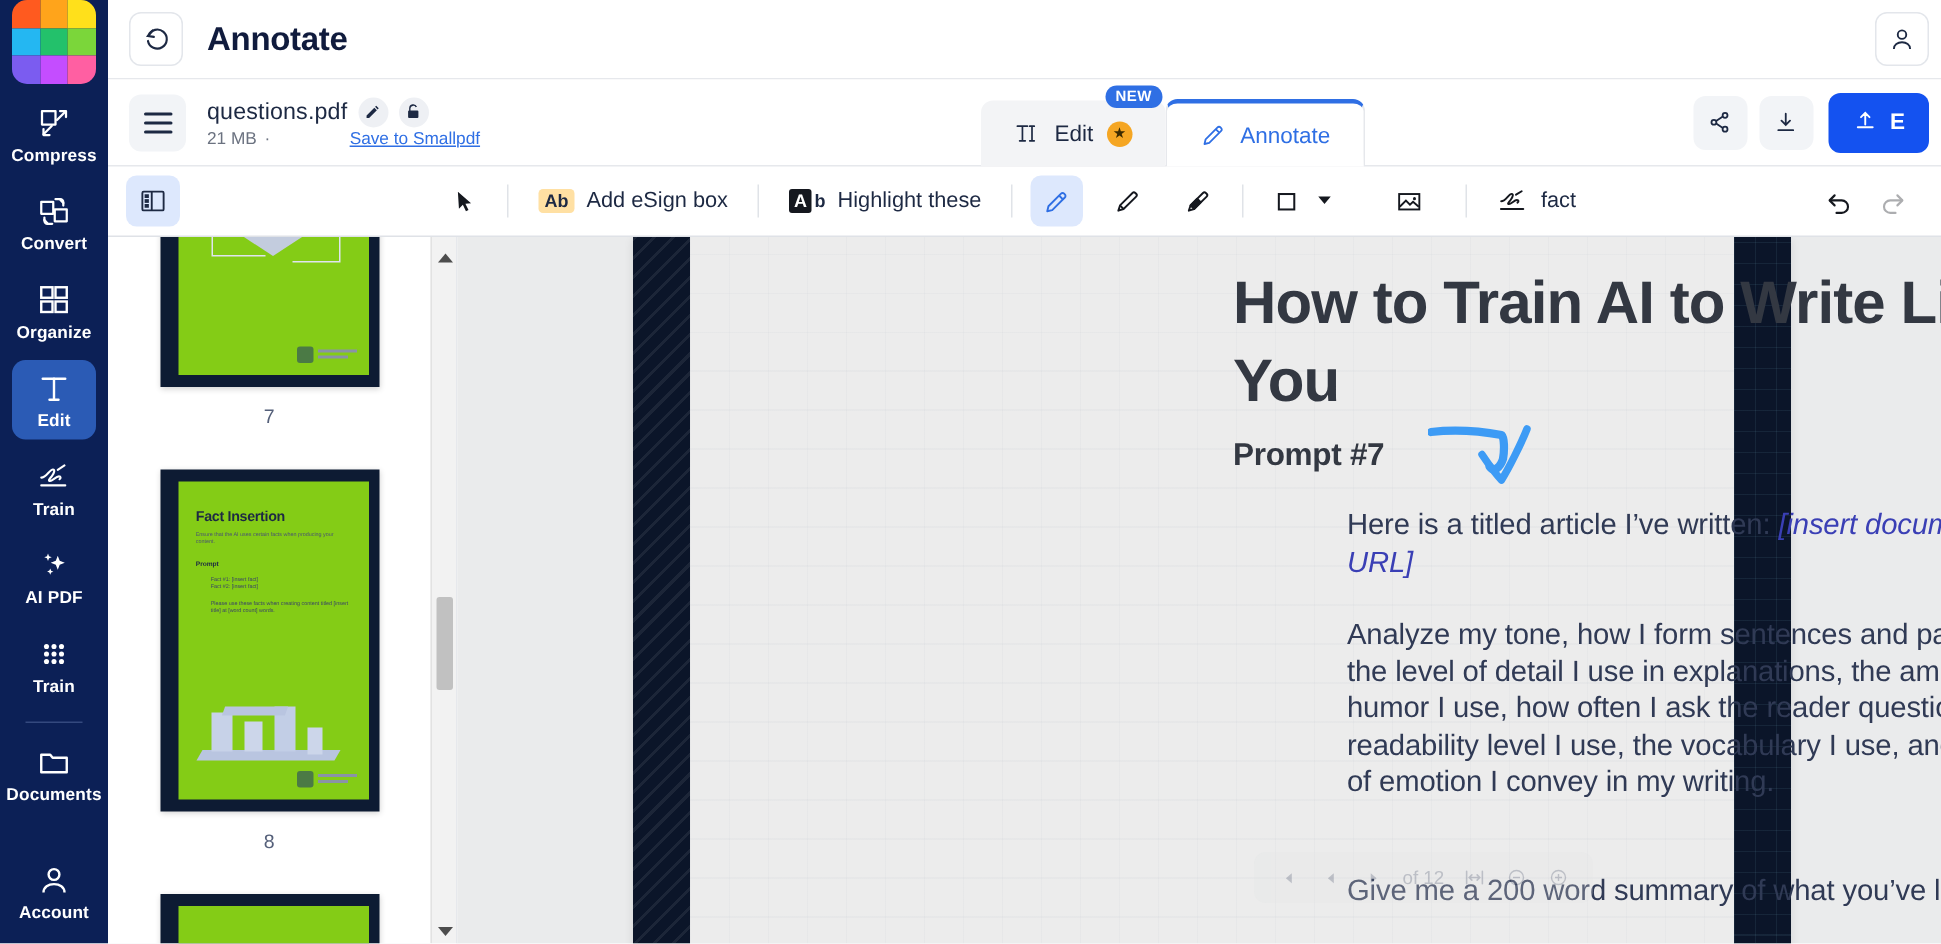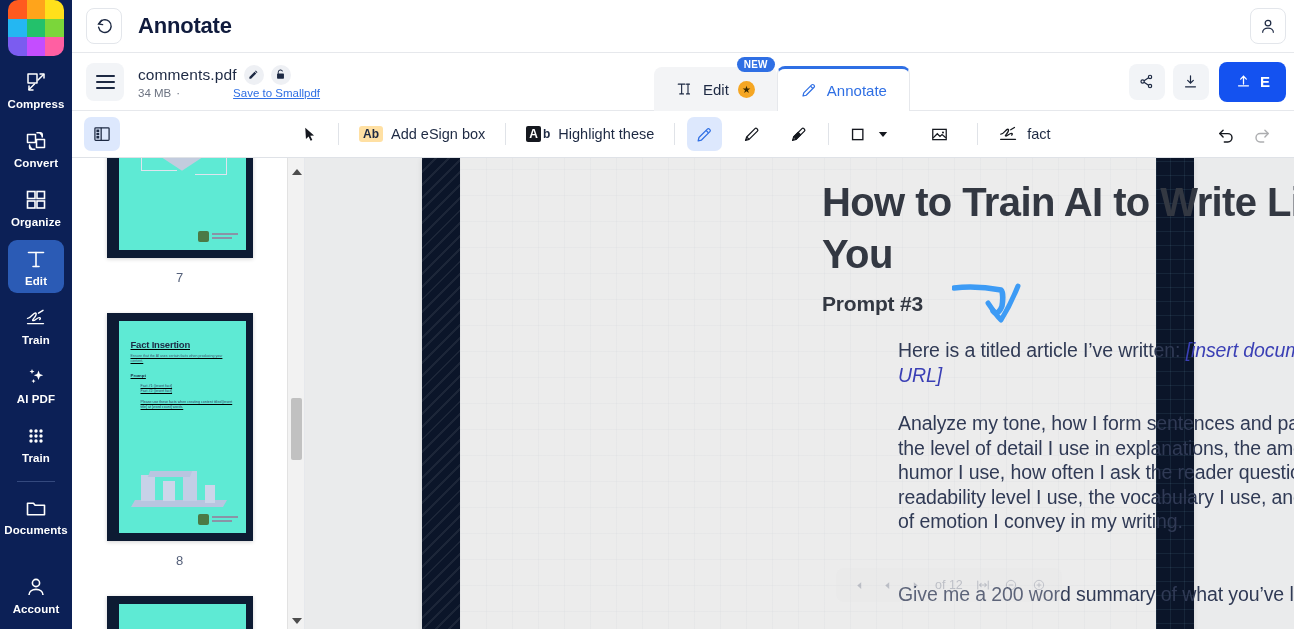--- a/index.html
+++ b/index.html
@@ -128,21 +128,21 @@
   .thumbpane {
     width: 233px; flex: 0 0 233px; background: #fff; position: relative; overflow: hidden;
     border-right: 1px solid #e6e8ec;
   }
   .thumblist { padding: 0 0 0 0; }
   .thumb-wrap { display: flex; flex-direction: column; align-items: center; }
   .thumb {
     width: 146px; background: #0d1b33; position: relative; overflow: hidden;
     box-shadow: 0 1px 4px rgba(0,0,0,.18);
   }
-  .thumb-inner { position: absolute; inset: 8px 7px 8px 12px; background: #5eead4; overflow: hidden; text-decoration: underline; }
+  .thumb-inner { position: absolute; inset: 8px 7px 8px 12px; background: #84cc16; overflow: hidden; }
   .thumb-num { font-size: 13px; color: #55607a; margin: 12px 0 28px; }
 
   
   .chip-art { position: absolute; inset: 0; }
   .chip-body {
     position: absolute; left: 50%; top: 44%; transform: translate(-50%,-50%) rotate(0deg);
     width: 52px; height: 34px; background: #c3ccde;
     clip-path: polygon(50% 0%, 100% 50%, 50% 100%, 0% 50%);
   }
   .chip-line { position: absolute; background: #dfe4ee; }
@@ -353,34 +353,34 @@
     </div>
 
     <div class="filebar">
       <div class="hamburger">
         <i></i>
           <i></i>
           <i></i>
       </div>
       <div class="fileinfo">
         <div class="filerow1">
-          <span class="filename">comments.pdf</span>
+          <span class="filename">questions.pdf</span>
           <span class="pill">
             <svg viewBox="0 0 24 24" width="11" height="11" fill="#1d2943">
                 <path d="M3 17.3V21h3.7L18 9.7 14.3 6 3 17.3zM20.7 7 17 3.3l-1.6 1.6L19.1 8.6 20.7 7z"></path>
               </svg>
           </span>
           <span class="pill">
             <svg viewBox="0 0 24 24" width="11" height="11" fill="#1d2943">
                 <path d="M6 10V7a6 6 0 0 1 11.5-2.3l-2 .8A4 4 0 0 0 8 7v3h10a1.5 1.5 0 0 1 1.5 1.5v8A1.5 1.5 0 0 1 18 21H6a1.5 1.5 0 0 1-1.5-1.5v-8A1.5 1.5 0 0 1 6 10z"></path>
               </svg>
           </span>
         </div>
         <div class="filerow2">
-          <span>34 MB</span>
+          <span>21 MB</span>
           <span>·</span>
           <a>Save to Smallpdf</a>
         </div>
       </div>
 
       <div class="tabs" id="tabsHost">
           <div class="tab inactive">
             <span style="display:flex;">
               <svg viewBox="0 0 24 24" width="18" height="18" fill="none" stroke="#1d2943" stroke-width="1.5" stroke-linecap="round">
                 <path d="M3 5.5h9M7.5 5.5v13M5 18.5h5"></path>
@@ -602,21 +602,21 @@
         </div>
       </div>
 
       <div class="viewer">
         <div class="page">
           <div class="page-edge-l"></div>
           <div class="page-edge-r"></div>
           <div class="page-grid"></div>
 
           <div class="doc-title">How to Train AI to Write Like You</div>
-          <div class="doc-prompt-h">Prompt #3</div>
+          <div class="doc-prompt-h">Prompt #7</div>
 
           <div class="doc-p p1">
             <span>Here is a titled article I’ve written: </span><span class="it">[insert document or URL]</span>
           </div>
           <div class="doc-p p2">Analyze my tone, how I form sentences and paragraphs, the level of detail I use in explanations, the amount of humor I use, how often I ask the reader questions, the readability level I use,  the vocabulary I use, and the level of emotion I convey in my writing.</div>
           <div class="doc-p p3">Give me a 200 word summary of what you’ve learned.</div>
 
           <svg class="annot-svg" width="110" height="60" viewBox="0 0 110 60">
             <path d="M2 12 C20 10, 38 12, 49 14 C51 16, 51 24, 50 30 C48 36, 44 39, 41 35" fill="none" stroke="#3d9bf5" stroke-width="5.5" stroke-linecap="round" stroke-linejoin="round"></path>
             <path d="M36 27 C40 33, 46 41, 49 44 C54 36, 62 20, 66 10" fill="none" stroke="#3d9bf5" stroke-width="5" stroke-linecap="round" stroke-linejoin="round"></path>

